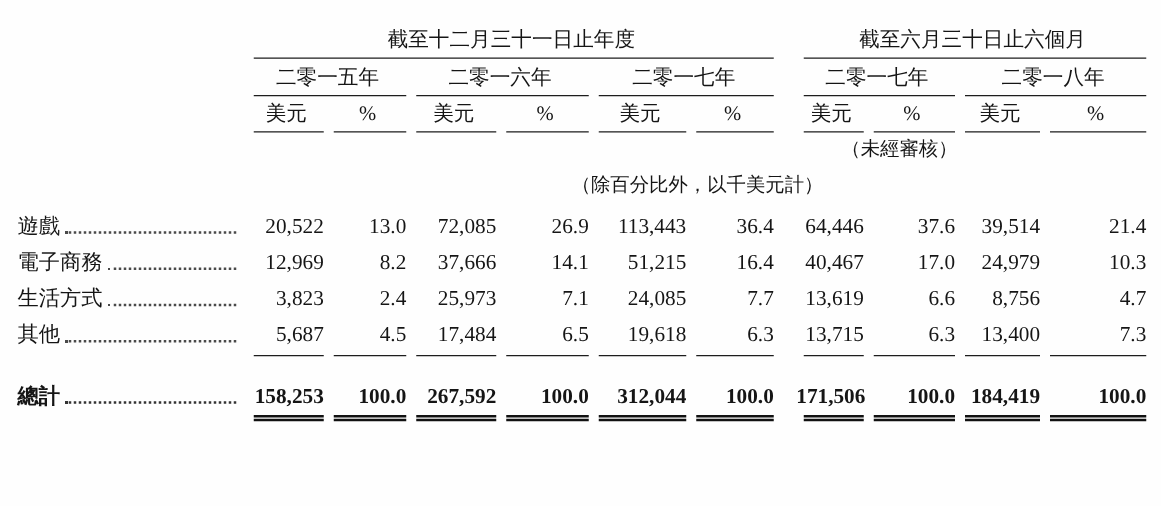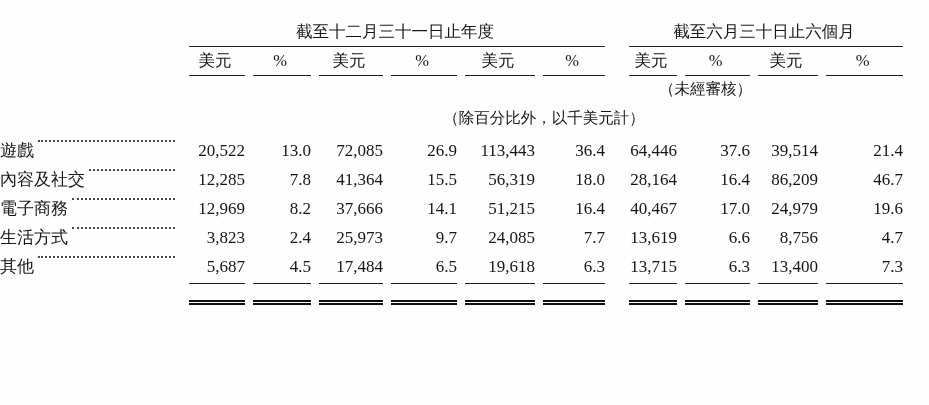--- a/index.html
+++ b/index.html
@@ -8,21 +8,21 @@
     width: 929px; height: 405px;
     background: #fefefe;
     overflow: hidden;
     font-family: "Liberation Serif", "DejaVu Serif", serif;
     color: #151515;
   }
   table.fin {
     border-collapse: collapse;
     table-layout: fixed;
     width: 905px;
-    margin: 5px 0 0 0;
+    margin: 5px 0 0 14px;
   }
   td {
     padding: 0;
     font-size: 17px;
     vertical-align: bottom;
     overflow: visible;
     white-space: nowrap;
   }
   .num { text-align: right; padding-right: 2px; }
   .center { text-align: center; }
@@ -37,21 +37,21 @@
   .r-unit td    { height: 29px; }
   .r-unaud td   { height: 22px; vertical-align: top; padding-top: 3px; text-align: right; }
   .r-note td    { height: 36px; vertical-align: middle; }
   .r-data td    { height: 29px; padding-bottom: 4px; }
   .r-sep td     { height: 9px;  vertical-align: top; }
   .r-space td   { height: 7px; }
   .r-total td   { height: 31px; padding-bottom: 2px; font-weight: bold; }
   .r-dbl td     { height: 15px; vertical-align: top; }
   .lblwrap {
     display: flex;
-    align-items: flex-start;
+    align-items: flex-end;
     width: 100%;
   }
   .leader {
     flex: 1 1 auto;
     border-bottom: 2px dotted #4a4a4a;
     margin: 0 8px 4px 4px;
     min-width: 10px;
   }
   .r-total .leader { border-bottom-color: #333; }
 </style>
@@ -81,20 +81,44 @@
       <div class="txt hdr center">截至十二月三十一日止年度</div>
       <div class="rule"></div>
     </td>
     <td></td>
     <td colspan="4">
       <div class="txt hdr center">截至六月三十日止六個月</div>
       <div class="rule"></div>
     </td>
   </tr>
 
+  <tr class="r-year">
+    <td></td>
+    <td colspan="2">
+      <div class="txt hdr center">二零一五年</div>
+      <div class="rule"></div>
+    </td>
+    <td colspan="2">
+      <div class="txt hdr center">二零一六年</div>
+      <div class="rule"></div>
+    </td>
+    <td colspan="2">
+      <div class="txt hdr center">二零一七年</div>
+      <div class="rule"></div>
+    </td>
+    <td></td>
+    <td colspan="2">
+      <div class="txt hdr center">二零一七年</div>
+      <div class="rule"></div>
+    </td>
+    <td colspan="2">
+      <div class="txt hdr center">二零一八年</div>
+      <div class="rule"></div>
+    </td>
+  </tr>
 
   <tr class="r-unit">
     <td></td>
     <td>
           <div class="txt hdr center">美元</div>
           <div class="rule"></div>
         </td>
     <td>
           <div class="txt hdr center">%</div>
           <div class="rule"></div>
@@ -160,66 +184,47 @@
     <td class="num">36.4</td>
     <td></td>
     <td class="num">64,446</td>
     <td class="num">37.6</td>
     <td class="num">39,514</td>
     <td class="num">21.4</td>
   </tr>
   <tr class="r-data">
     <td>
           <div class="lblwrap">
-            <span class="txt">內容及社交</span>
-            <span class="leader"></span>
-          </div>
-        </td>
-    <td class="num">12,285</td>
-    <td class="num">7.8</td>
-    <td class="num">41,364</td>
-    <td class="num">15.5</td>
-    <td class="num">56,319</td>
-    <td class="num">18.0</td>
-    <td></td>
-    <td class="num">28,164</td>
-    <td class="num">16.4</td>
-    <td class="num">86,209</td>
-    <td class="num">46.7</td>
-  </tr>
-  <tr class="r-data">
-    <td>
-          <div class="lblwrap">
             <span class="txt">電子商務</span>
             <span class="leader"></span>
           </div>
         </td>
     <td class="num">12,969</td>
     <td class="num">8.2</td>
     <td class="num">37,666</td>
     <td class="num">14.1</td>
     <td class="num">51,215</td>
     <td class="num">16.4</td>
     <td></td>
     <td class="num">40,467</td>
     <td class="num">17.0</td>
     <td class="num">24,979</td>
-    <td class="num">19.6</td>
+    <td class="num">10.3</td>
   </tr>
   <tr class="r-data">
     <td>
           <div class="lblwrap">
             <span class="txt">生活方式</span>
             <span class="leader"></span>
           </div>
         </td>
     <td class="num">3,823</td>
     <td class="num">2.4</td>
     <td class="num">25,973</td>
-    <td class="num">9.7</td>
+    <td class="num">7.1</td>
     <td class="num">24,085</td>
     <td class="num">7.7</td>
     <td></td>
     <td class="num">13,619</td>
     <td class="num">6.6</td>
     <td class="num">8,756</td>
     <td class="num">4.7</td>
   </tr>
   <tr class="r-data">
     <td>
@@ -273,20 +278,39 @@
         </td>
     <td>
           <div class="sep"></div>
         </td>
   </tr>
 
   <tr class="r-space">
         <td colspan="12"></td>
       </tr>
 
+  <tr class="r-total">
+    <td>
+          <div class="lblwrap">
+            <span class="txt">總計</span>
+            <span class="leader"></span>
+          </div>
+        </td>
+    <td class="num">158,253</td>
+    <td class="num">100.0</td>
+    <td class="num">267,592</td>
+    <td class="num">100.0</td>
+    <td class="num">312,044</td>
+    <td class="num">100.0</td>
+    <td></td>
+    <td class="num">171,506</td>
+    <td class="num">100.0</td>
+    <td class="num">184,419</td>
+    <td class="num">100.0</td>
+  </tr>
 
   <tr class="r-dbl">
     <td></td>
     <td>
           <div class="dbl"></div>
         </td>
     <td>
           <div class="dbl"></div>
         </td>
     <td>

